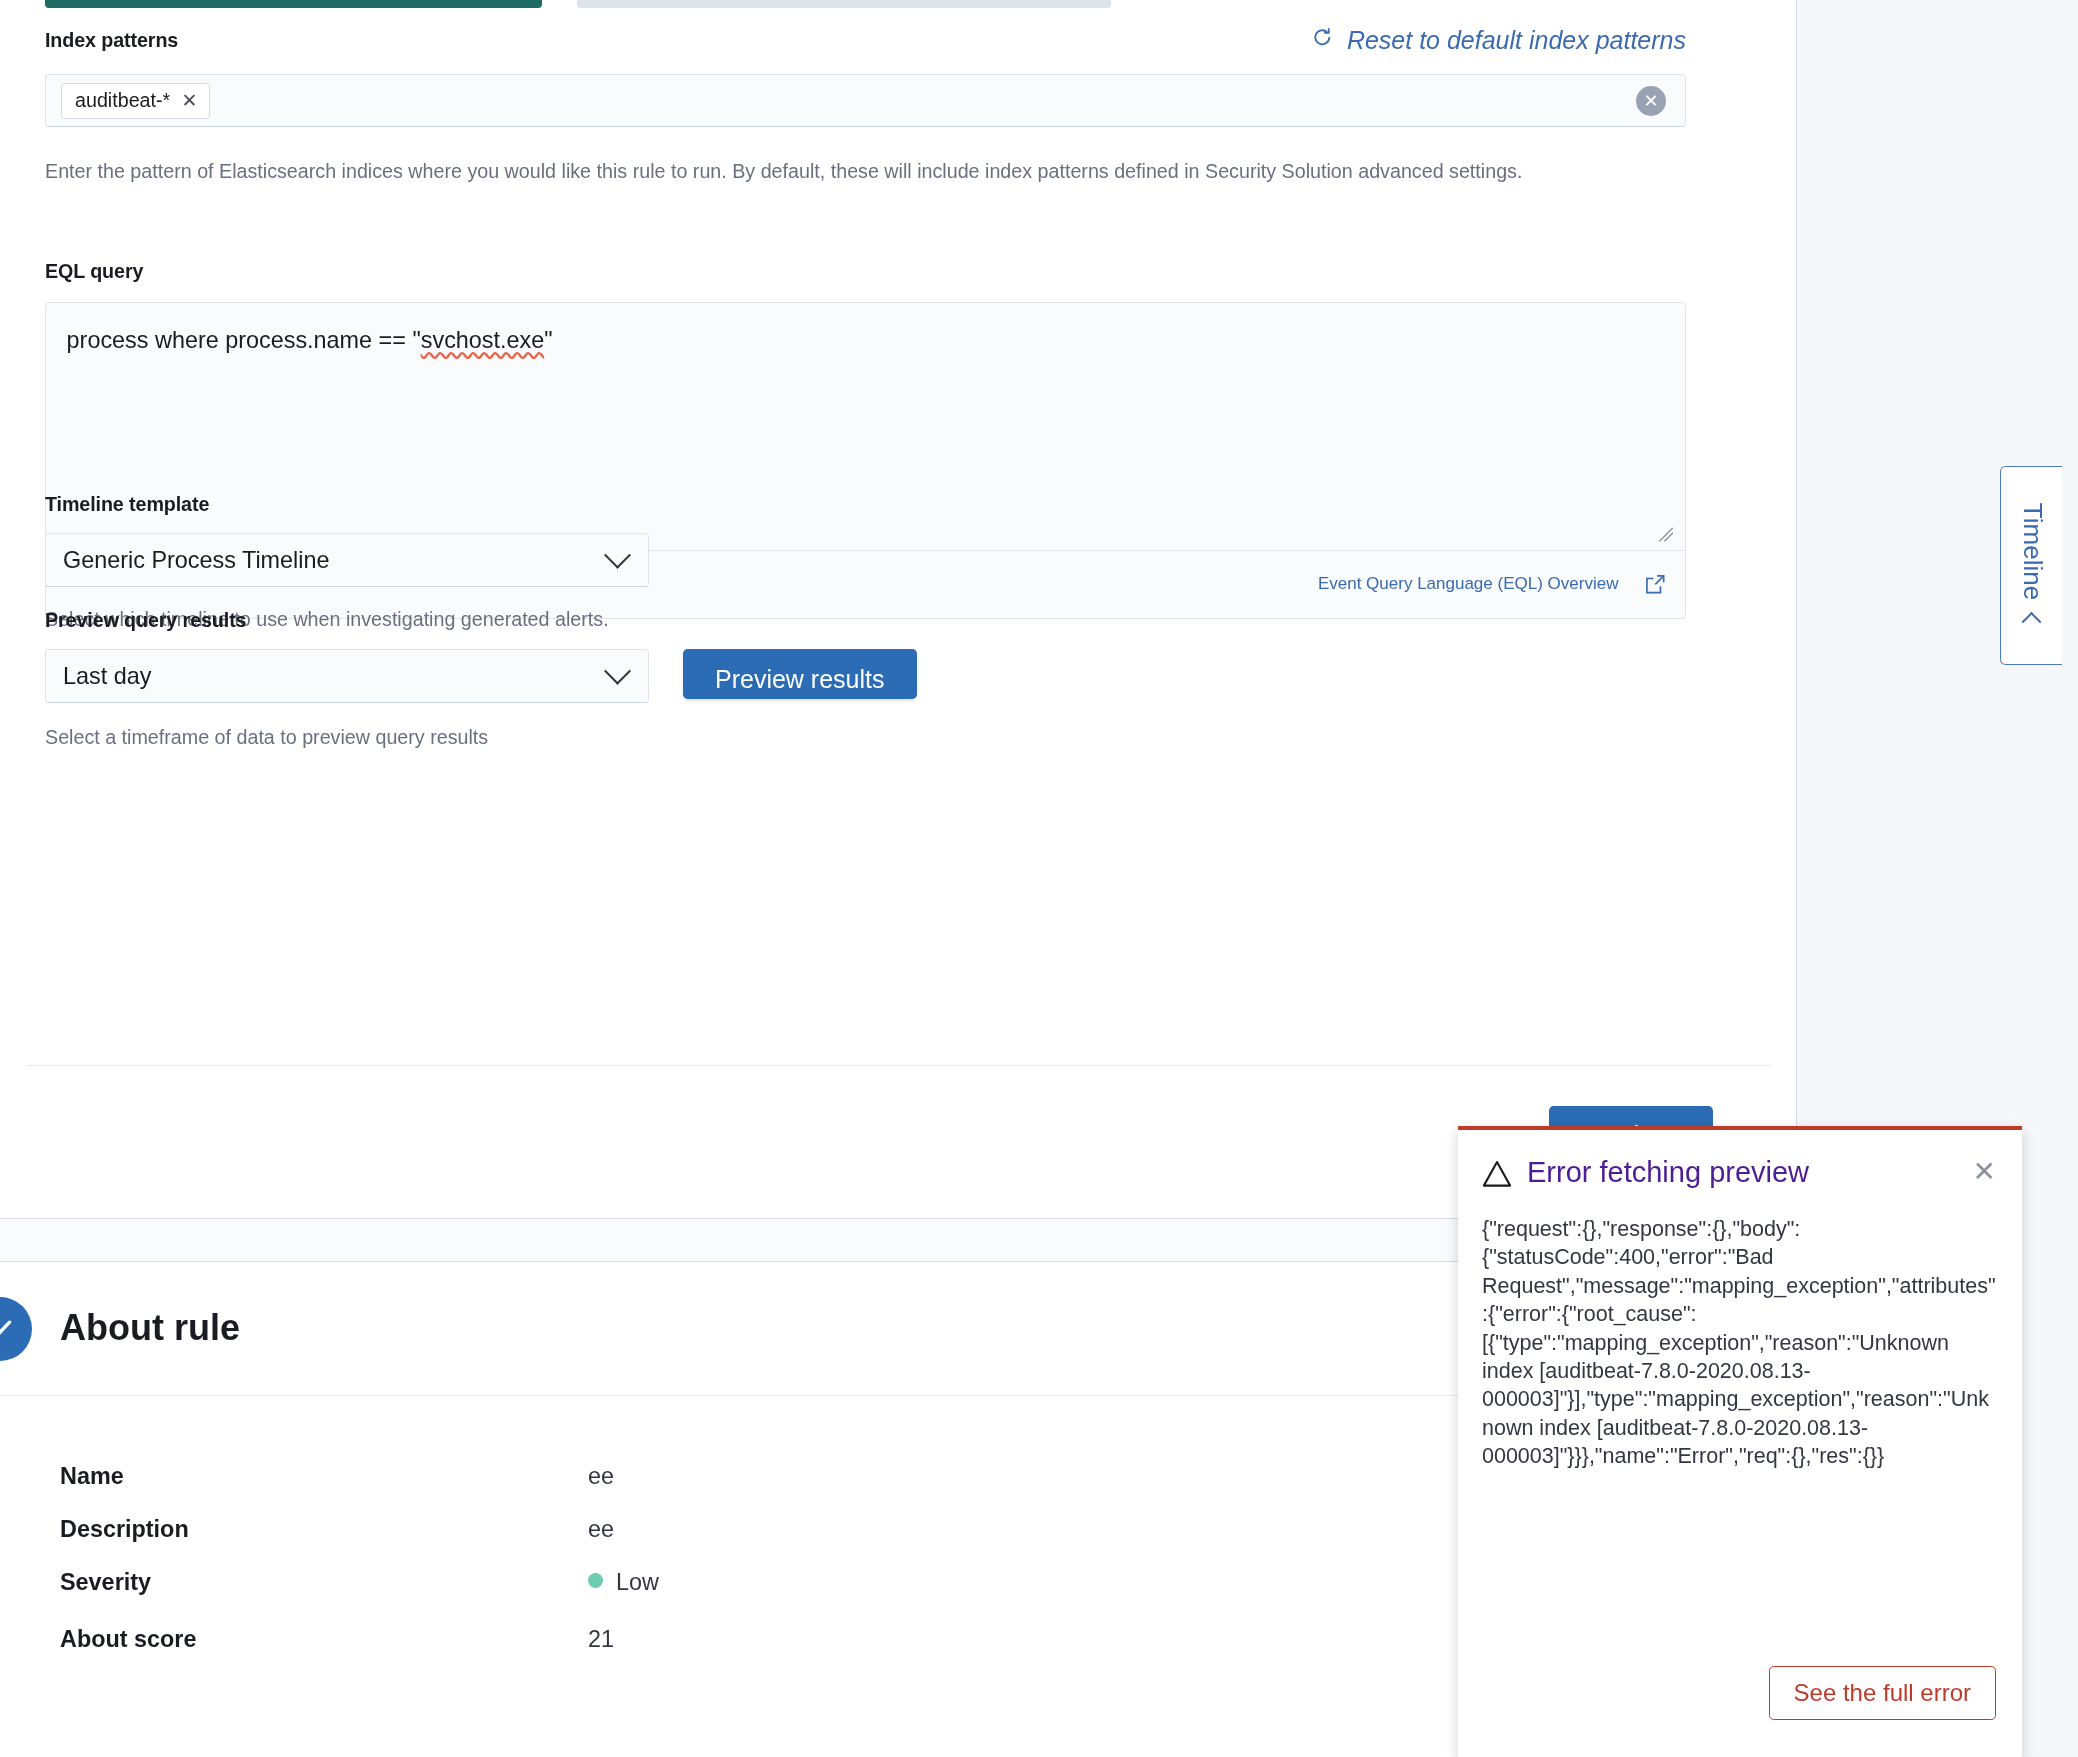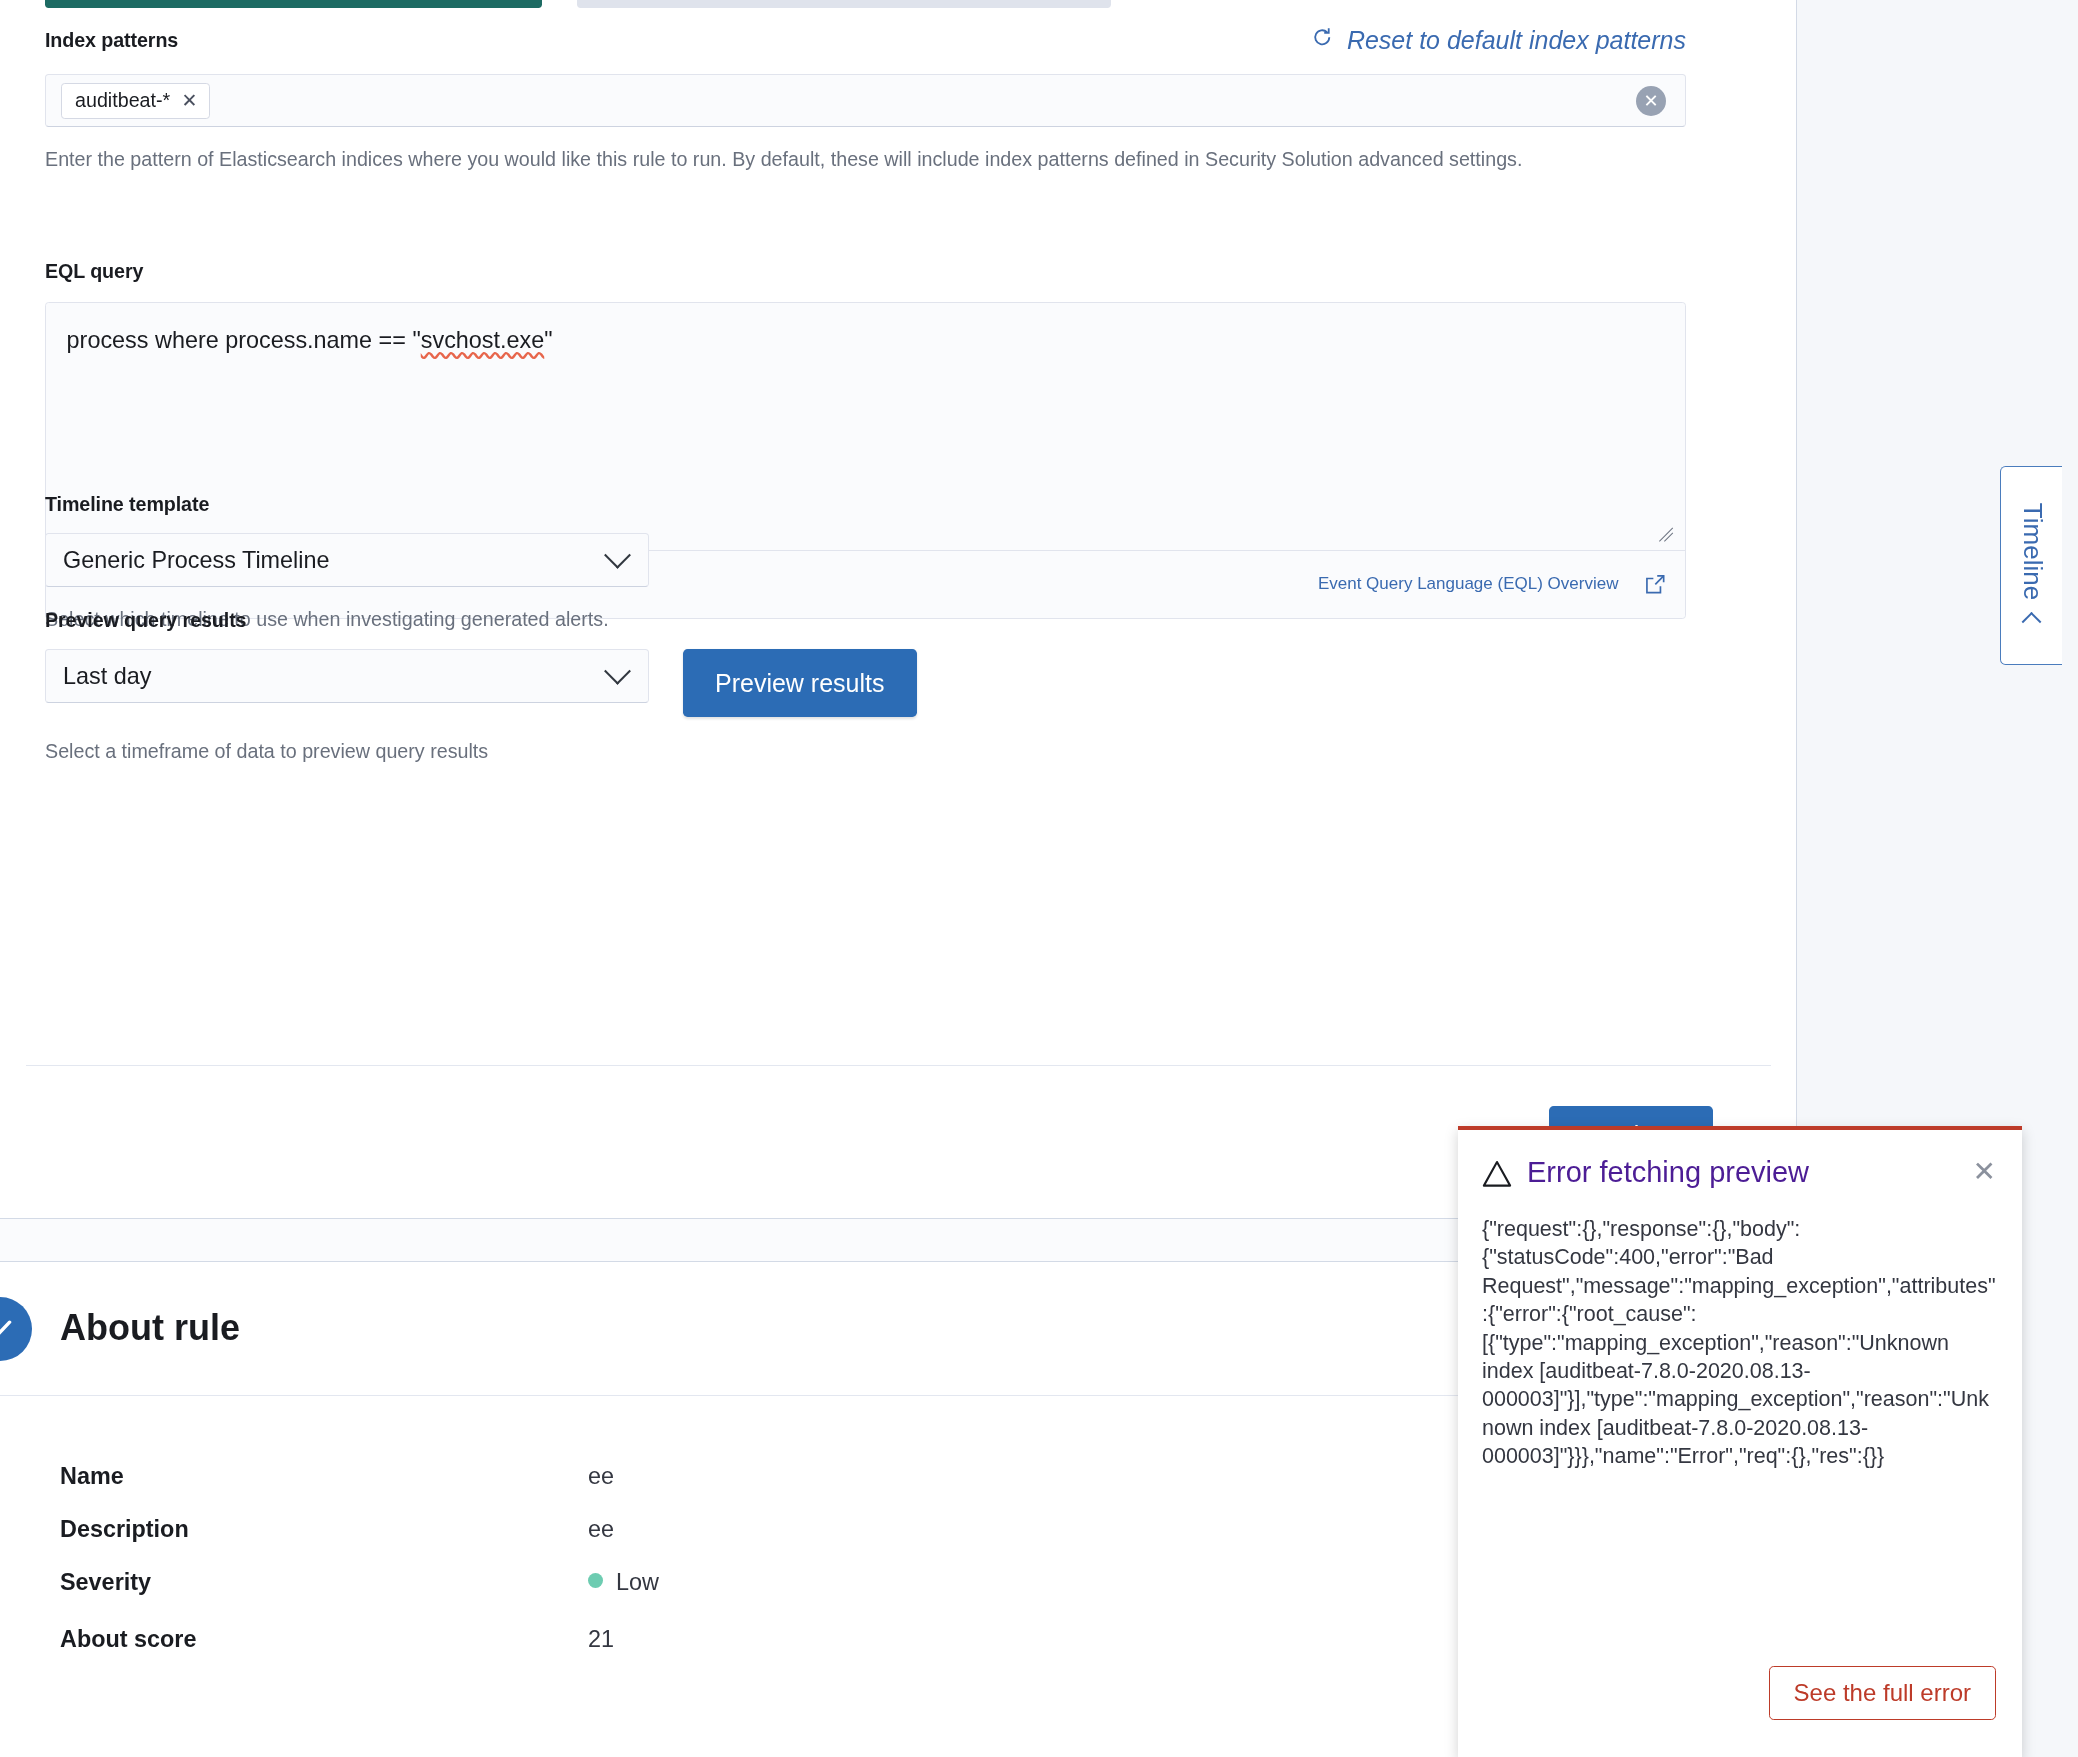--- a/index.html
+++ b/index.html
@@ -60,21 +60,21 @@
     font-size: 19.7px; color: #1a1c21; cursor: pointer;
   }
   .pill .x { font-size: 19px; color: #4b5160; line-height: 1; }
   .clear-circle {
     position: absolute; right: 19px; top: 50%; transform: translateY(-50%);
     width: 30px; height: 30px; border-radius: 50%;
     background: #98a2b3; color: #fff;
     display: flex; align-items: center; justify-content: center;
     font-size: 18px; cursor: pointer;
   }
-  #index-help { margin-top: 19px; width: 1630px; }
+  #index-help { margin-top: 31px; width: 1630px; }
 
   
   #eql-block { position: absolute; left: 45px; top: 260px; width: 1641px; }
   .eql-shell {
     margin-top: 19px;
     border: 0.9px solid #e1e4ed;
     border-radius: 3.7px;
     background: #fafbfd;
     width: 1641px;
   }
@@ -120,21 +120,21 @@
     border-radius: 3.7px;
     display: flex; align-items: center; justify-content: space-between;
     padding: 0 20.6px 0 17px;
     font-size: 23.4px; color: #1a1c21; cursor: pointer;
   }
   .chev { display: inline-block; width: 19px; height: 19px;
     border-right: 2.3px solid #31373f; border-bottom: 2.3px solid #31373f;
     transform: rotate(45deg) translate(-3.7px,-3.7px); }
   .preview-row { display: flex; align-items: flex-start; gap: 34px; margin-top: 17px; }
   .btn-primary {
-    height: 68px; padding: 16px 32px;
+    height: 50px; padding: 16px 32px;
     background: #2c6cb5; color: #fff; border: none; border-radius: 4.7px;
     font-size: 25px; font-family: inherit; cursor: pointer;
     box-shadow: 0 1.9px 2.8px rgba(0,0,0,.12);
   }
 
   
   .hr-light { position: absolute; left: 26px; top: 1065px; width: 1745px; height: 0.9px; background: #e3e7f0; }
   #continue-button {
     position: absolute; left: 1549px; top: 1106px;
     height: 58px; padding: 0 32px;

